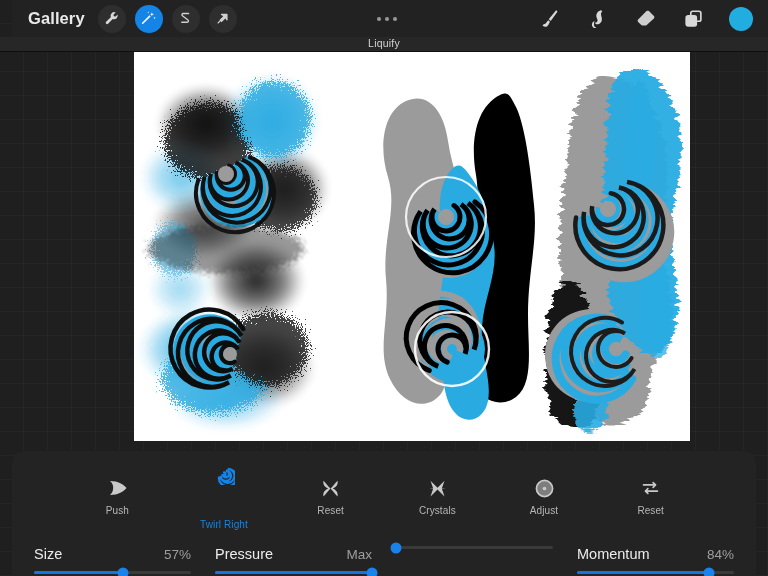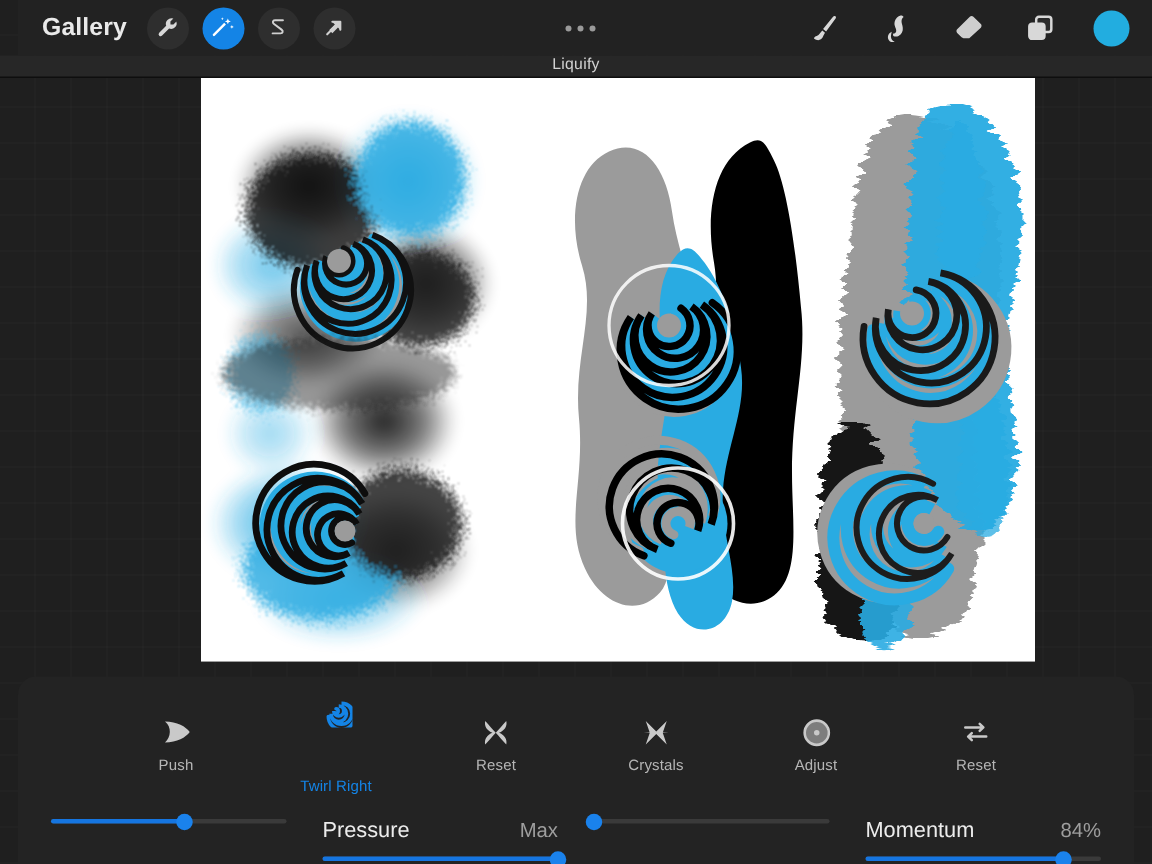--- a/index.html
+++ b/index.html
@@ -402,20 +402,24 @@
             <path d="M20 14.5H6.5M9 11.8l-2.8 2.7 2.8 2.7"></path>
           </svg>
         </span>
         <span class="tlabel">Reset</span>
       </div>
     </div>
 
     <div class="sliders-row">
 
       <div class="slider-cell">
+        <div class="slider-head">
+          <span class="sl-name">Size</span>
+          <span class="sl-val">57%</span>
+        </div>
         <div class="track">
           <div class="fill" style="width:57%"></div>
           <div class="thumb" style="left:57%"></div>
         </div>
       </div>
 
       <div class="slider-cell">
         <div class="slider-head">
           <span class="sl-name">Pressure</span>
           <span class="sl-val">Max</span>

